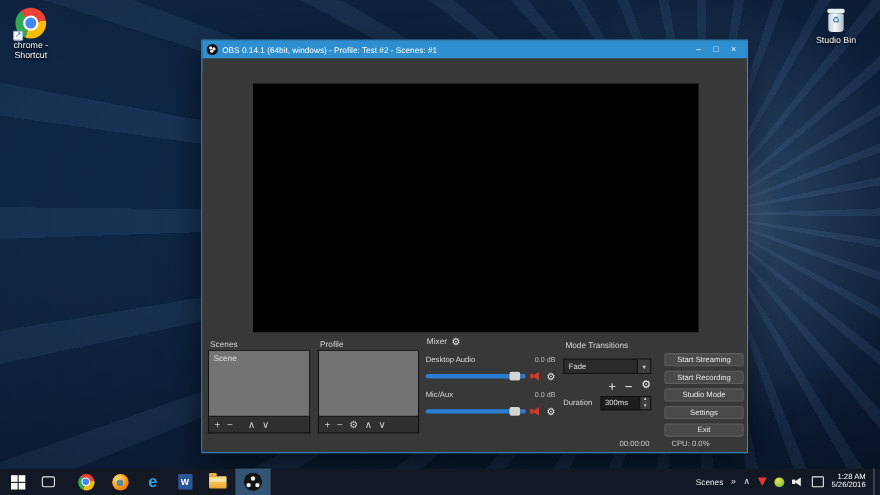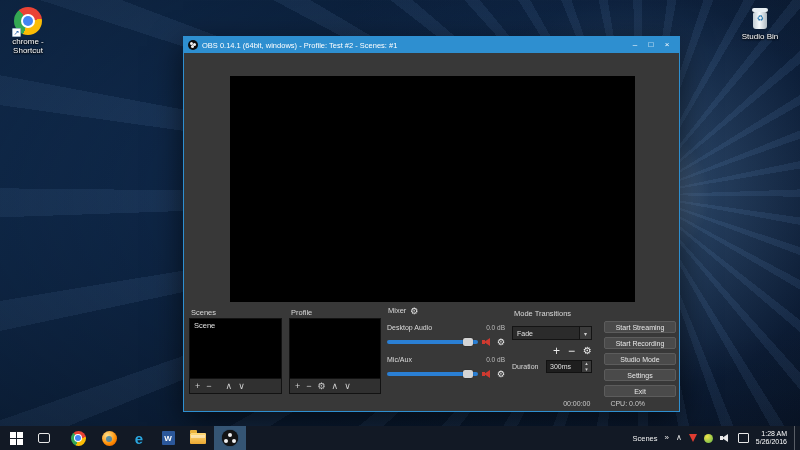--- a/index.html
+++ b/index.html
@@ -39,21 +39,21 @@
   .obs-logo-sm::after{content:"";position:absolute;left:2px;top:2px;width:3px;height:3px;border-radius:50%;background:#f0f0f0;
     box-shadow:3px 1px 0 #f0f0f0,1px 3px 0 #f0f0f0;}
   .title-text{font-size:7.5px;color:#fff;white-space:nowrap;overflow:hidden;flex:1;}
   .win-btn{width:16px;height:12px;color:#fff;font-size:8px;line-height:12px;text-align:center;cursor:pointer;flex:0 0 auto;}
   .menubar{position:absolute;left:0;top:16px;right:0;height:13px;background:#2b2b2b;border-bottom:1px solid #1c1c1c;
     display:flex;align-items:center;gap:12px;padding:0 7px;}
   .menubar span{font-size:7.5px;color:#d6d6d6;cursor:pointer;}
   .content{position:absolute;left:0;top:29px;right:0;bottom:0;background:#383838;}
   .preview{position:absolute;left:46px;top:10px;width:405px;height:226px;background:#000;}
   .dock-label{position:absolute;font-size:7.5px;color:#d9d9d9;}
-  .listbox{position:absolute;background:#000000;border:1px solid #121212;}
+  .listbox{position:absolute;background:#737373;border:1px solid #121212;}
   .list-item{font-size:7.5px;color:#e2e2e2;padding:2px 4px;cursor:pointer;}
   .dock-toolbar{position:absolute;height:15px;background:#303030;border:1px solid #121212;border-top:none;
     display:flex;align-items:center;gap:6px;padding:0 5px;}
   .dock-toolbar span{font-size:9px;line-height:9px;color:#cfcfcf;cursor:pointer;}
   .mixer-head{position:absolute;display:flex;align-items:flex-start;gap:4px;}
   .mixer-head .gear{font-size:9px;color:#eaeaea;cursor:pointer;}
   .ch-name-row{position:absolute;width:118px;display:flex;justify-content:space-between;align-items:center;}
   .ch-name{font-size:7px;color:#dcdcdc;}
   .ch-db{font-size:6.5px;color:#bdbdbd;}
   .vol-row{position:absolute;width:118px;height:10px;display:flex;align-items:center;gap:4px;}

